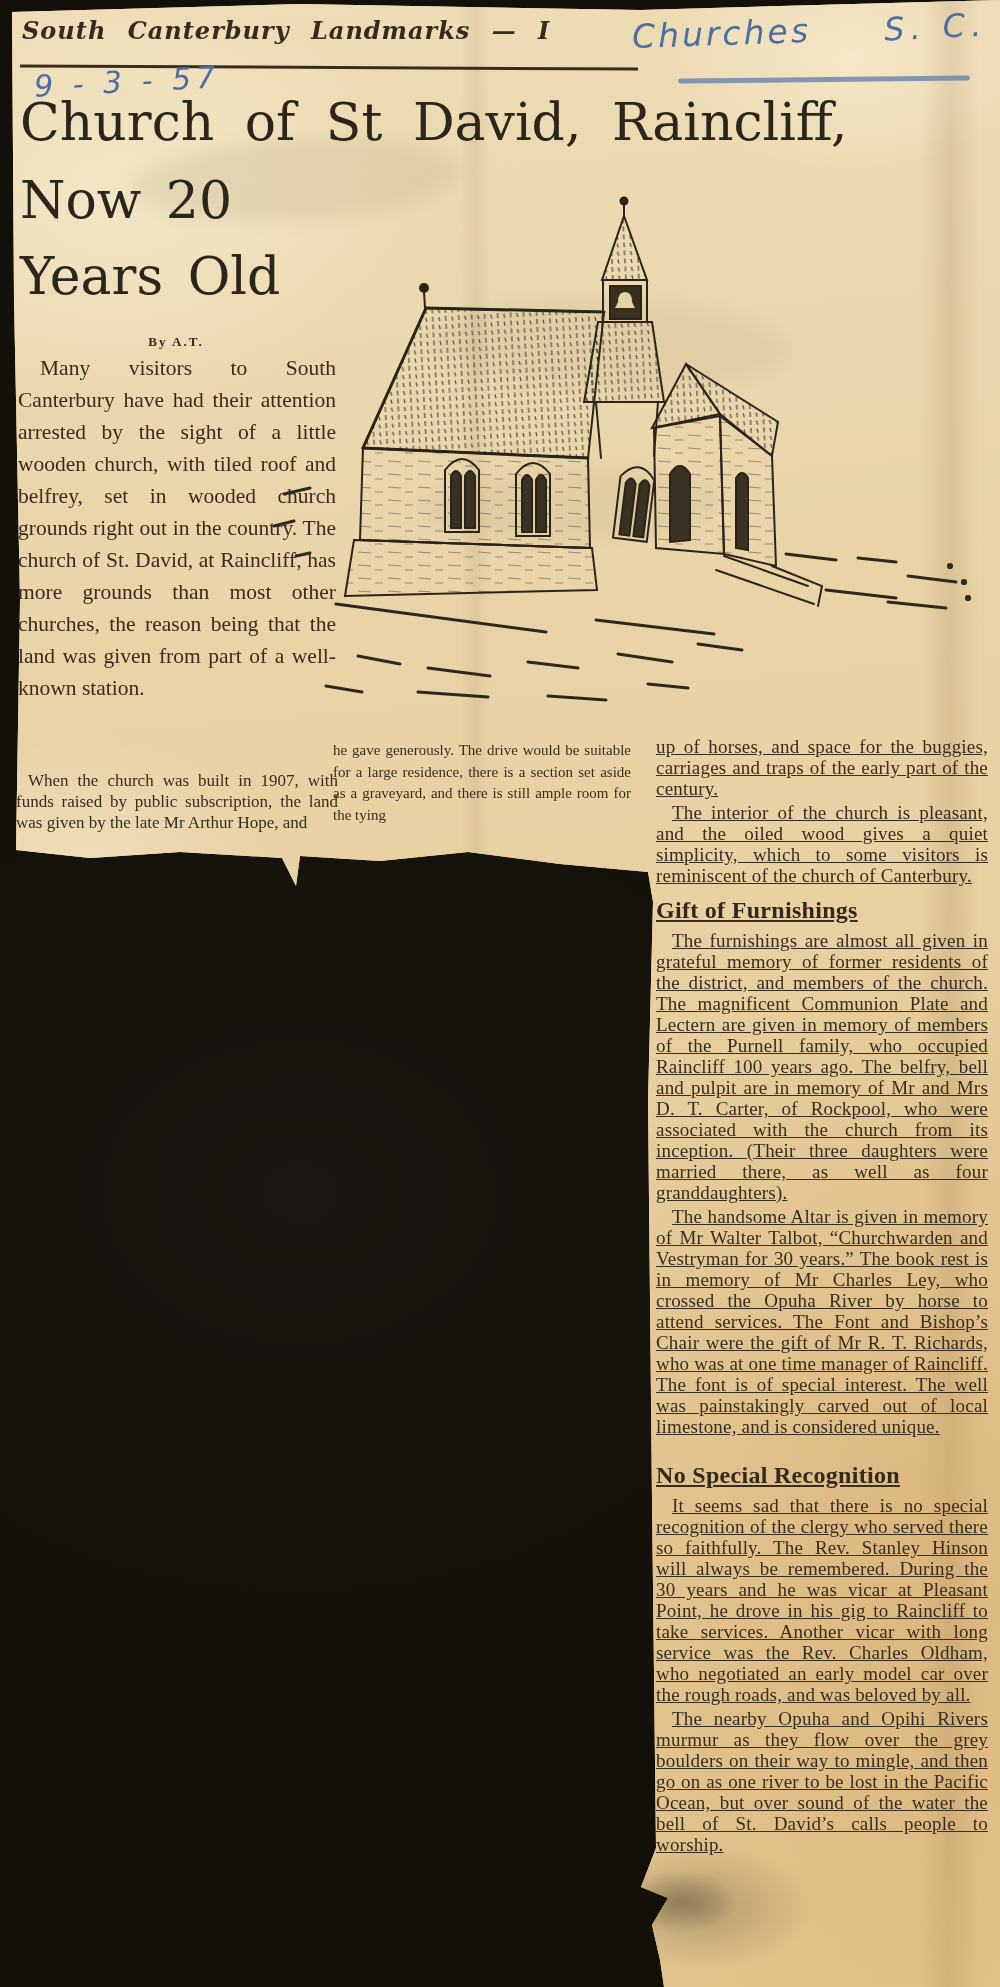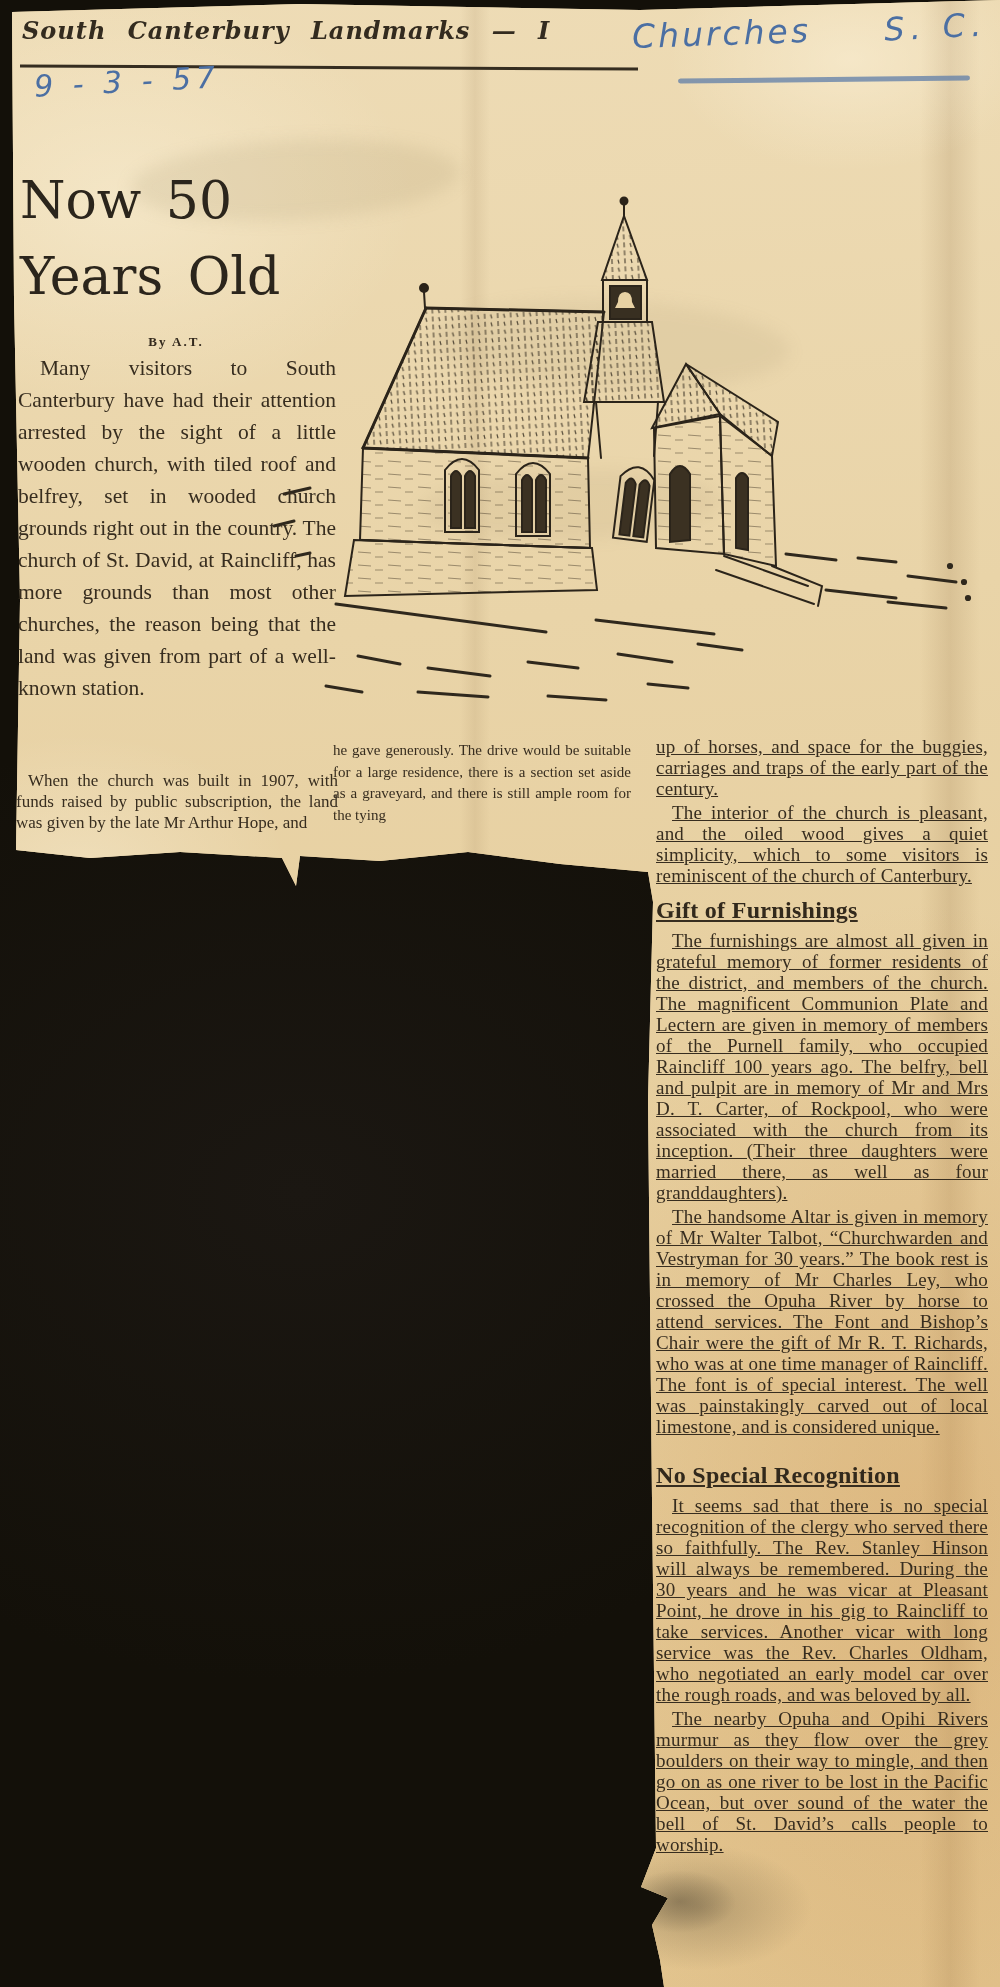--- a/index.html
+++ b/index.html
@@ -75,21 +75,22 @@
   <div class="ghost" style="left:430px;top:300px;width:360px;height:90px;background:rgba(150,132,96,.22);transform:rotate(2deg);"></div>
   <div class="ghost" style="left:420px;top:470px;width:300px;height:70px;background:rgba(150,130,95,.20);transform:rotate(-2deg);"></div>
 
   <div class="masthead">South Canterbury Landmarks — I</div>
   <div class="mast-rule"></div>
   <div class="hand hand-cat">Churches</div>
   <div class="hand hand-init">S. C.</div>
   <div class="hand-underline"></div>
   <div class="hand hand-date">9 - 3 - 57</div>
 
-  <div class="hl hl2">Now 50</div>
+  <div class="hl hl1">Church of St David, Raincliff,</div>
+  <div class="hl hl2">Now 20</div>
   <div class="hl hl3">Years Old</div>
   <div class="byline">By  A.T.</div>
 
   <svg class="illus" width="714" height="546" viewBox="0 0 714 546">
     <defs>
       <pattern id="shingle" width="13" height="8" patternUnits="userSpaceOnUse" patternTransform="rotate(-3)">
         <path d="M2,1 l0,5 M8,2 l1,4" stroke="#3a3124" stroke-width="1.2" fill="none" opacity=".85"></path>
       </pattern>
       <pattern id="board" width="30" height="13" patternUnits="userSpaceOnUse">
         <path d="M2,6 l13,1 M19,11 l8,0" stroke="#4a3e2c" stroke-width="1.2" fill="none" opacity=".5"></path>

